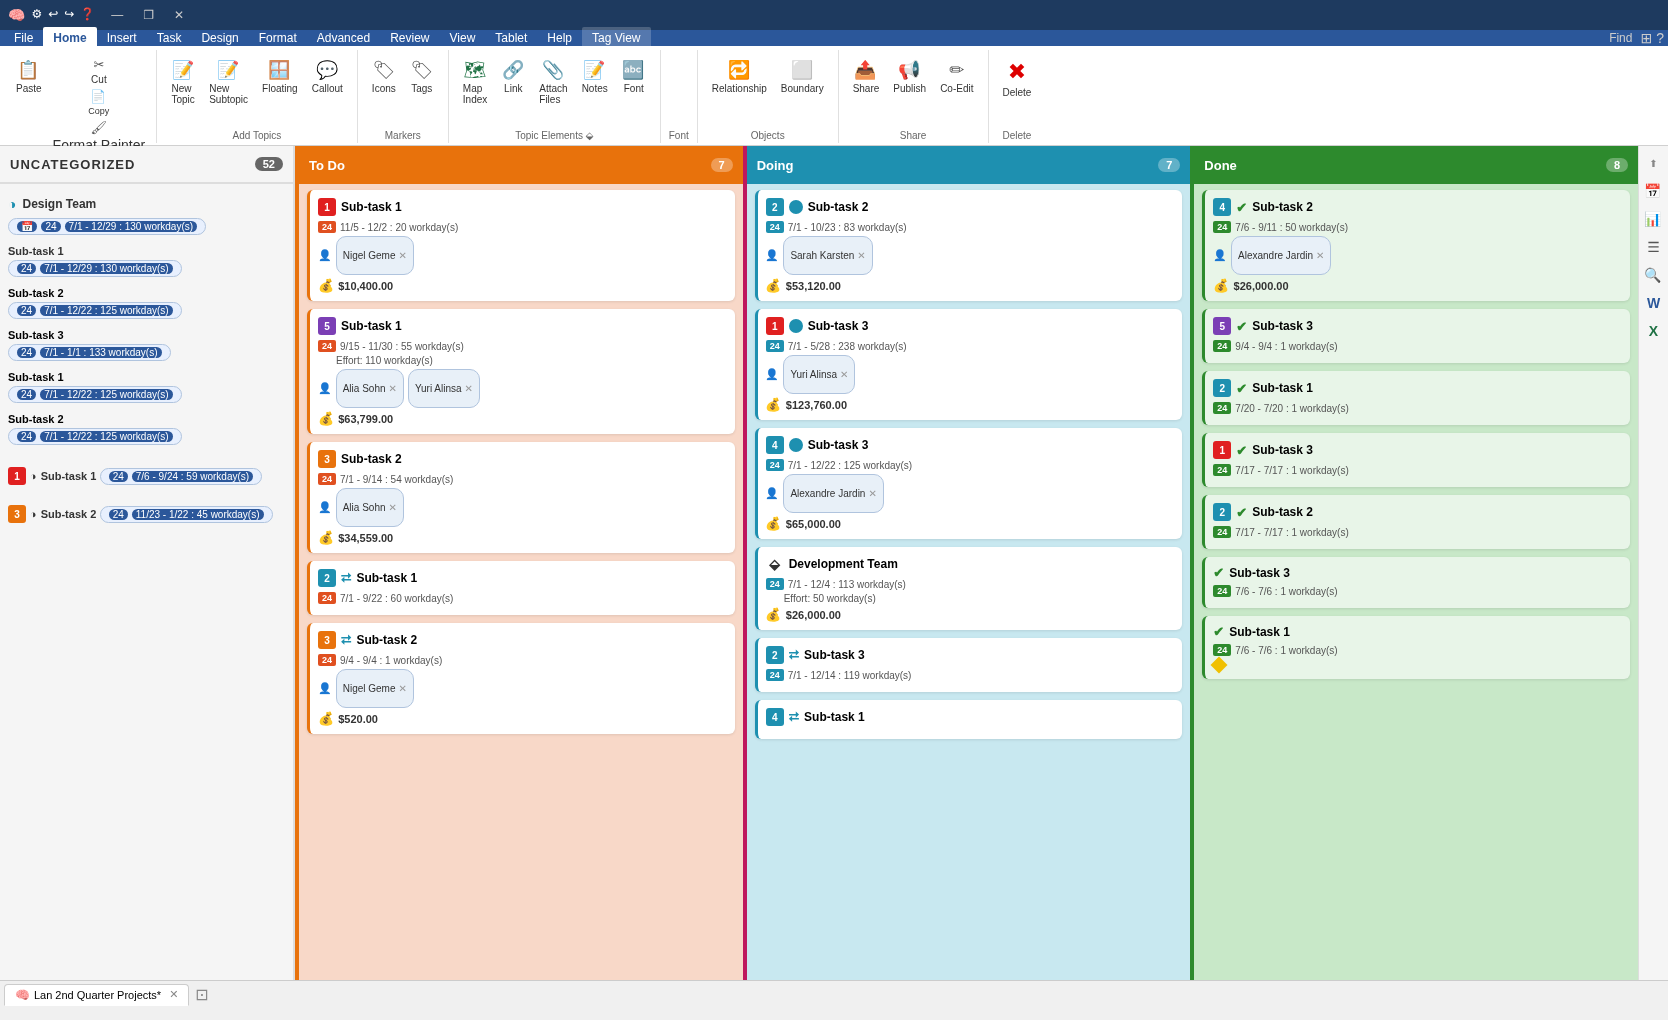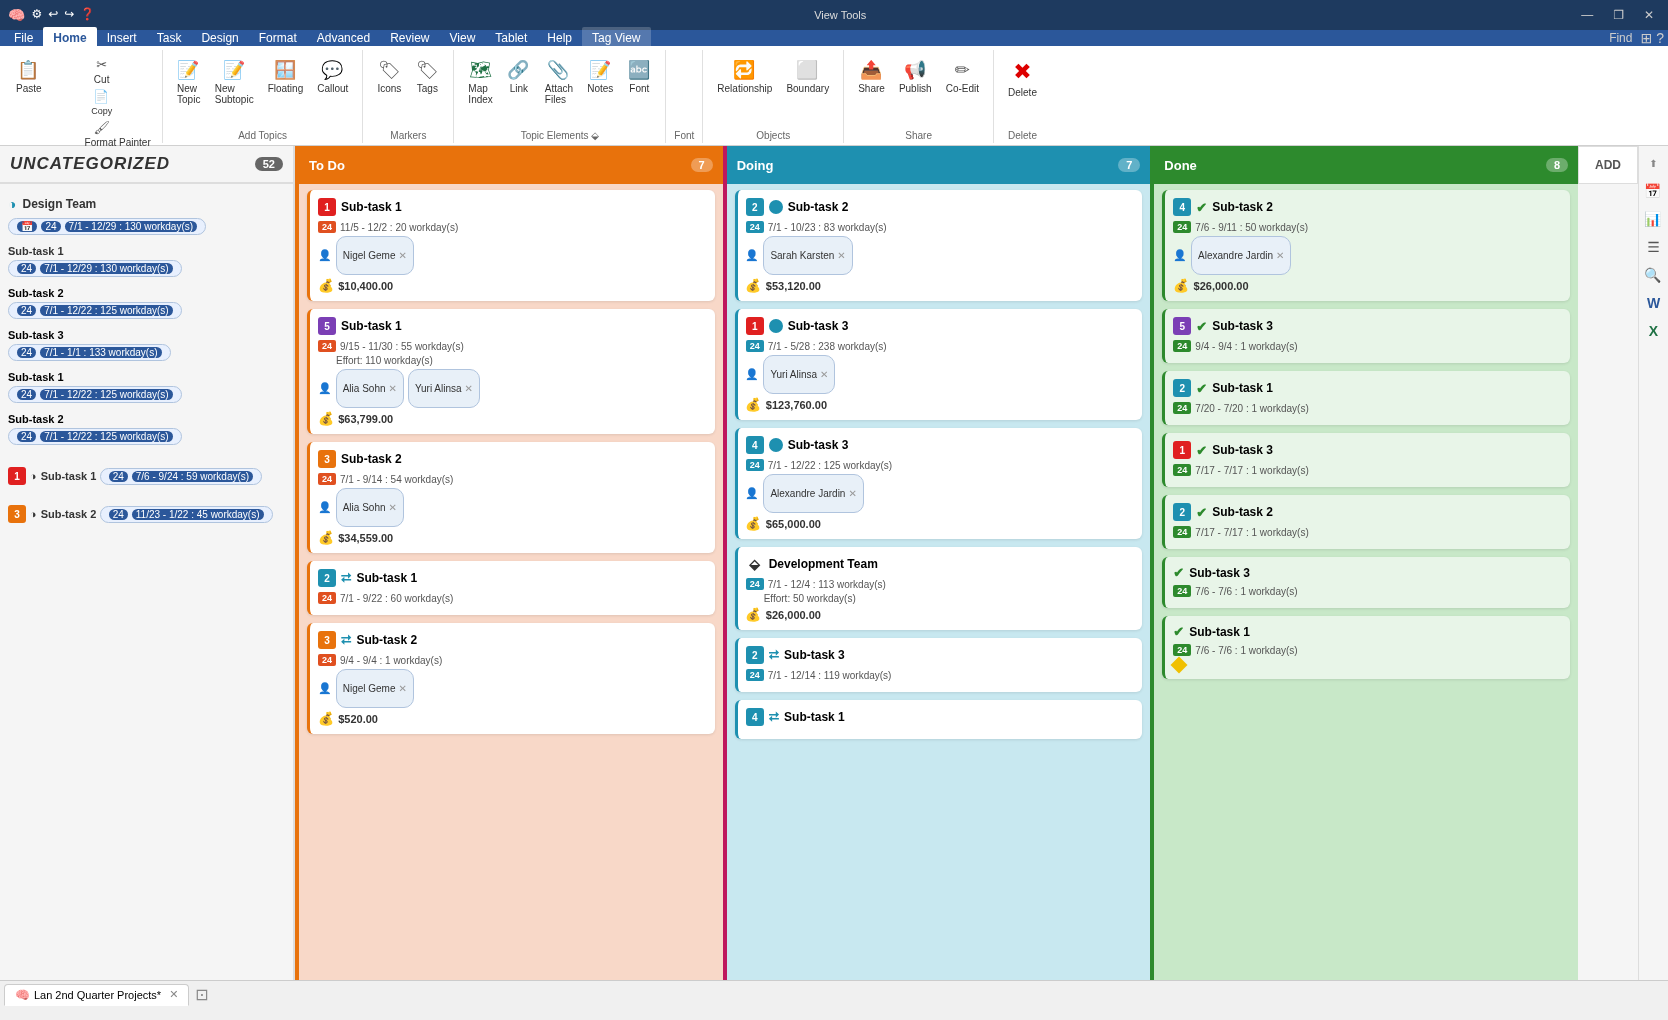--- a/index.html
+++ b/index.html
@@ -378,21 +378,20 @@
 <body>
 
 <div class="title-bar">
   <div class="title-bar-icons">
     <span style="font-size:14px;">🧠</span>
     <span style="font-size:12px; cursor:pointer;">⚙</span>
     <span style="font-size:12px; cursor:pointer;">↩</span>
     <span style="font-size:12px; cursor:pointer;">↪</span>
     <span style="font-size:12px; cursor:pointer;">❓</span>
   </div>
-  <div class="title-bar-title">View Tools</div>
   <div class="title-bar-controls">
     <span class="title-bar-btn">—</span>
     <span class="title-bar-btn">❐</span>
     <span class="title-bar-btn close">✕</span>
   </div>
 </div>
 
 <div class="menu-bar">
   <span class="menu-item">File</span>
   <span class="menu-item active-tab">Home</span>
@@ -423,21 +422,21 @@
         <div class="ribbon-btn" style="min-width:28px; padding:1px 3px;">
           <span class="ribbon-btn-icon" style="font-size:13px;">✂</span>
           <span style="font-size:10px;">Cut</span>
         </div>
         <div class="ribbon-btn" style="min-width:28px; padding:1px 3px;">
           <span class="ribbon-btn-icon" style="font-size:13px;">📄</span>
           <span style="font-size:9px;">Copy</span>
         </div>
         <div class="ribbon-btn" style="min-width:28px; padding:1px 3px;">
           <span class="ribbon-btn-icon" style="font-size:13px;">🖌</span>
-          <span style="font-size:10px;margin-left:32px;">Format Painter</span>
+          <span style="font-size:14px;">Format Painter</span>
         </div>
       </div>
     </div>
     <div class="ribbon-group-label">Clipboard</div>
   </div>
 
   <div class="ribbon-group">
     <div class="ribbon-buttons">
       <div class="ribbon-btn">
         <span class="ribbon-btn-icon orange">📝</span>
@@ -547,21 +546,21 @@
     <div class="ribbon-group-label">Delete</div>
   </div>
 </div>
 
 <div style="display:flex; flex:1; height: calc(1020px - 30px - 28px - 100px - 28px); overflow:hidden;">
 
   <div class="kanban-container">
 
     <div class="uncategorized-col">
       <div class="col-header col-header-uncategorized">
-        <span style="font-size:17px; letter-spacing:1px;font-style:italic;">UNCATEGORIZED</span>
+        <span style="font-size:13px; letter-spacing:1px;">UNCATEGORIZED</span>
         <span class="col-badge">52</span>
       </div>
       <div class="col-body">
 
         <div class="uncat-group-label">
           <span class="grp-icon">◑</span>
           <span class="grp-name">Design Team</span>
         </div>
 
         <div class="uncat-item">
@@ -964,23 +963,20 @@
             <span>7/6 - 7/6 : 1 workday(s)</span>
           </div>
           <div style="display:flex; align-items:center; gap:4px; margin-top:3px;">
             <span class="card-diamond"></span>
           </div>
         </div>
 
       </div>
     </div>
 
-    <div class="add-col">
-      <div class="add-col-header">ADD</div>
-    </div>
 
     <div class="right-sidebar">
       <div class="sidebar-btn" style="font-size:10px; color:#888;">⬆</div>
       <div class="sidebar-btn">📅</div>
       <div class="sidebar-btn">📊</div>
       <div class="sidebar-btn">☰</div>
       <div class="sidebar-btn">🔍</div>
       <div class="sidebar-btn" style="color:#2b579a; font-weight:bold;">W</div>
       <div class="sidebar-btn" style="color:#207245; font-weight:bold;">X</div>
     </div>

